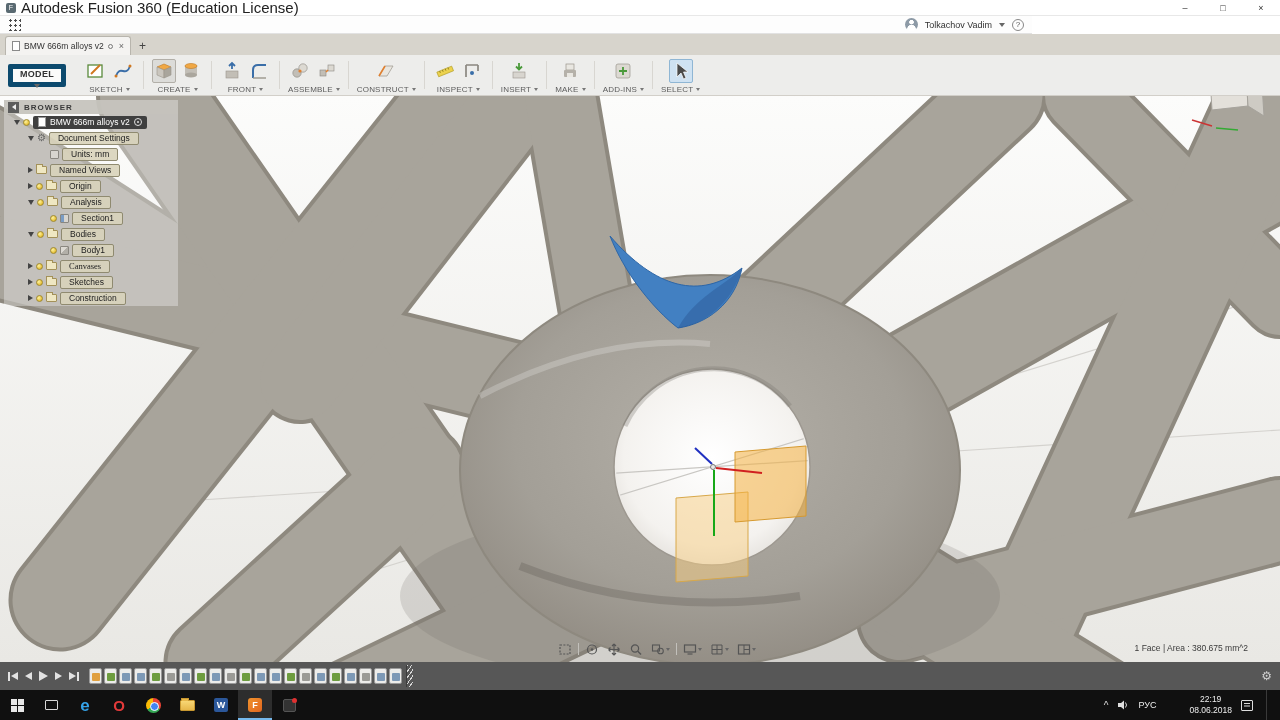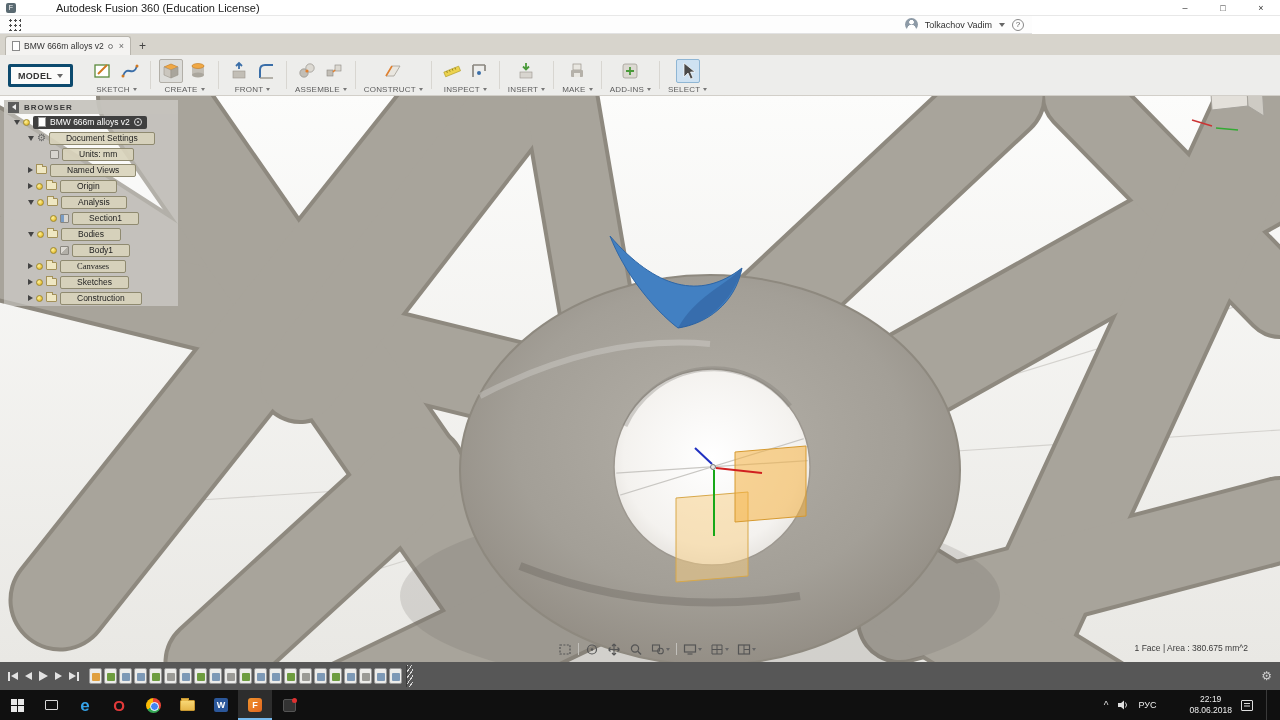--- a/index.html
+++ b/index.html
@@ -2,21 +2,21 @@
 <html><head>
 <meta charset="utf-8">
 <style>
   * { margin:0; padding:0; box-sizing:border-box; }
   html,body { width:1280px; height:720px; overflow:hidden; font-family:"Liberation Sans",sans-serif; background:#fff; }
   #stage { position:relative; width:1280px; height:720px; }
 
   
   #titlebar { position:absolute; top:0; left:0; width:1280px; height:16px; background:#fff; display:flex; align-items:center; border-bottom:1px solid #e8e8e8; z-index:40;}
   .win-appicon { width:10px; height:10px; margin:0 5px 0 6px; background:#5a6a72; border-radius:2px; color:#fff; font-size:7px; line-height:10px; text-align:center; }
-  #titlebar .title { font-size:11px; color:#222;margin-left:35px; }
+  #titlebar .title { font-size:15px; color:#222; }
   .win-controls { margin-left:auto; display:flex; height:16px; }
   .win-btn { width:38px; height:16px; font-size:9px; color:#333; display:flex; align-items:center; justify-content:center; }
 
   
   #appbar { position:absolute; top:16px; left:0; width:1032px; height:18px; background:#fdfdfd; display:flex; align-items:center; border-bottom:1px solid #e2e2e2; z-index:40;justify-content:flex-end;}
   .grid-icon { width:13px; height:13px; margin-left:8px; background-image:radial-gradient(#4a4a4a 1.1px, transparent 1.4px); background-size:5px 5px; }
   #appbar .right { margin-left:auto; display:flex; align-items:center; gap:7px; margin-right:8px; }
   .avatar { width:13px; height:13px; border-radius:50%; background:radial-gradient(circle at 50% 32%, #fff 2px, transparent 2.6px), radial-gradient(circle at 50% 85%, #fff 4px, transparent 4.6px), #8d9aa6; }
   .user-name { font-size:9px; color:#333; }
   .chev-d { width:0; height:0; border-left:3px solid transparent; border-right:3px solid transparent; border-top:4px solid #666; }
@@ -26,21 +26,21 @@
   #tabbar { position:absolute; top:34px; left:0; width:1280px; height:21px; background:#d7d4cc; display:flex; align-items:flex-end; z-index:40;}
   .tab { height:19px; margin-left:5px; background:#f4f3f1; border:1px solid #b8b5ad; border-bottom:none; border-radius:3px 3px 0 0; display:flex; align-items:center; gap:4px; padding:0 6px; }
   .tab-doc-icon { width:8px; height:10px; background:#fff; border:1px solid #8a8a8a; }
   .tab-label { font-size:8.5px; color:#333; white-space:nowrap; }
   .unsaved-dot { width:5px; height:5px; border:1px solid #777; border-radius:50%; }
   .tab-close { font-size:9px; color:#666; margin-left:2px; }
   .newtab { font-size:12px; color:#444; margin:0 0 2px 8px; }
 
   
   #toolbar { position:absolute; top:55px; left:0; width:1280px; height:41px; background:#ededeb; border-bottom:1px solid #d2cfc9; display:flex; align-items:stretch; z-index:30;}
-  .ws-switch { margin:9px 10px 9px 8px; height:23px; background:#fbfbfa; border:3px solid #0c4a6e; border-radius:2px; display:flex; align-items:center; gap:5px; padding:0 7px; }
+  .ws-switch { margin:9px 10px 9px 8px; height:23px; background:#fbfbfa; border:5px solid #0c4a6e; border-radius:2px; display:flex; align-items:center; gap:5px; padding:0 7px;flex-direction:column; }
   .ws-switch span { font-size:9px; color:#333; font-weight:bold; letter-spacing:.3px;}
   #tb-groups { display:flex; align-items:stretch; }
   .tb-group { display:flex; flex-direction:column; align-items:center; padding:3px 8px 1px; }
   .tb-icons { display:flex; gap:3px; align-items:center; height:26px; }
   .tbico { width:24px; height:24px; border-radius:2px; display:flex; align-items:center; justify-content:center; }
   .tbico svg { width:20px; height:20px; }
   .tbico.act-gray { background:#dcdcd9; border:1px solid #b2afa8; }
   .tbico.act-blue { background:#cfe2f2; border:1px solid #8fb6d4; }
   .tb-label { display:flex; align-items:center; gap:3px; margin-top:1px; }
   .tb-label span { font-size:8px; color:#5c5c5c; letter-spacing:.2px; }
@@ -63,21 +63,21 @@
   .arw-n { width:5px; }
   .bulb { width:7px; height:7px; border-radius:50%; background:radial-gradient(circle at 35% 35%, #fdf3a0, #e9c33b 65%, #bb962c); border:1px solid #a08a30; flex:none;}
   .ico-folder { width:11px; height:8px; background:#efe7c2; border:1px solid #a39159; border-radius:1px; position:relative; flex:none;}
   .ico-folder::before { content:""; position:absolute; top:-3px; left:-1px; width:5px; height:2px; background:#efe7c2; border:1px solid #a39159; border-bottom:none; }
   .ico-gear { font-size:10px; line-height:10px; color:#666; flex:none;}
   .ico-units,.ico-body,.ico-section { width:9px; height:9px; border:1px solid #8a8780; border-radius:1px; flex:none;}
   .ico-units { background:#d8d5cf; }
   .ico-body { background:linear-gradient(135deg,#dcd9d3 50%,#b2afa8 50%); }
   .ico-section { background:linear-gradient(90deg,#7a9cc4 50%,#d8d5cf 50%); }
   .ico-doc { width:8px; height:10px; background:#fff; border:1px solid #999; flex:none;}
-  .tree-label { font-size:8.5px; color:#222; background:rgba(216,211,186,.9); border:1px solid #8f8a70; border-radius:2px; padding:0 16px; line-height:11px; white-space:nowrap; }
+  .tree-label { font-size:8.5px; color:#222; background:rgba(216,211,186,.9); border:1px solid #8f8a70; border-radius:2px; padding:0 8px; line-height:11px; white-space:nowrap; }
   .root-chip { display:flex; align-items:center; gap:4px; background:#3f3f3f; border-radius:2px; padding:1px 5px; }
   .root-chip .tree-label { background:none; border:none; color:#fff; padding:0; }
   .ico-target { width:8px; height:8px; border:1.5px solid #ddd; border-radius:50%; position:relative; flex:none;}
   .ico-target::after { content:""; position:absolute; left:2px; top:2px; width:2px; height:2px; background:#ddd; border-radius:50%; }
 
   
   #viewcube { position:absolute; top:60px; right:6px; width:88px; height:74px; z-index:15; }
 
   
   #navbar { position:absolute; top:640px; left:556px; height:18px; display:flex; align-items:center; gap:4px; z-index:15; }

